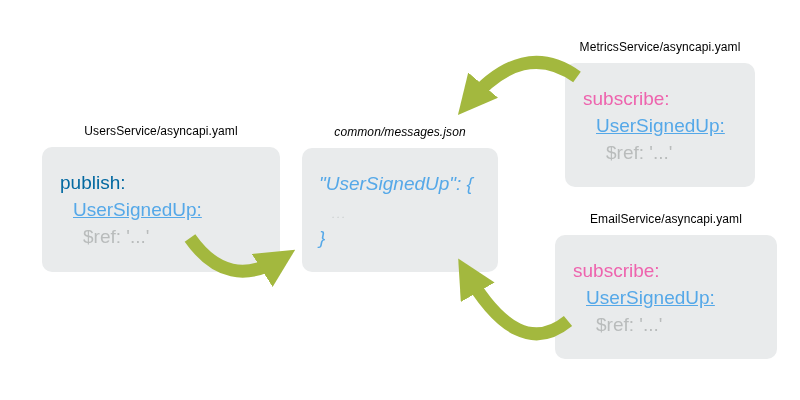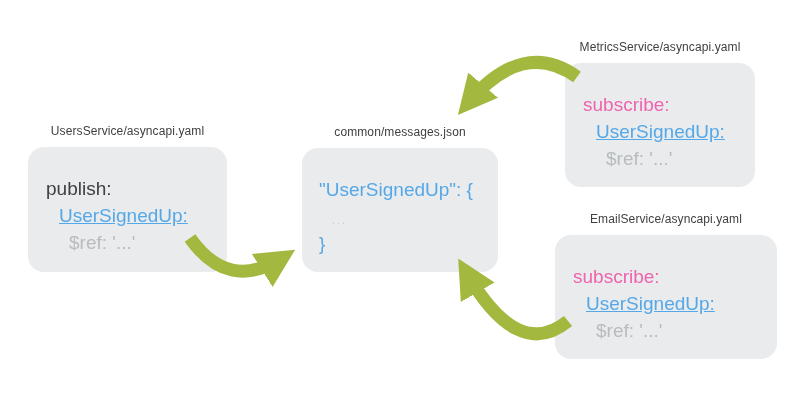--- a/index.html
+++ b/index.html
@@ -8,29 +8,29 @@
     width: 800px;
     height: 400px;
     background: #ffffff;
     overflow: hidden;
     font-family: "Liberation Sans", "DejaVu Sans", sans-serif;
   }
   .node { position: absolute; }
   .node-label {
     text-align: center;
     font-size: 12px;
-    color: #404040;
+    color: #000000;
     letter-spacing: 0.1px;
     margin-bottom: 9px;
     white-space: nowrap;
   }
   .code-box {
     background: #e9ebec;
-    border-radius: 16px;
-    padding-top: 28px;
+    border-radius: 10px;
+    padding-top: 22px;
     box-sizing: border-box;
     width: 100%;
     margin-top: 9px;
   }
   .ln {
     font-size: 19px;
     line-height: 27px;
     white-space: pre;
   }
   .ind0 { padding-left: 18px; }
@@ -46,30 +46,30 @@
     position: absolute;
     left: 0; top: 0;
     pointer-events: none;
   }
 </style>
 </head>
 <body>
 
 <div class="canvas">
 
-  <div class="node" style="left:28px; top:124px; width:199px;">
+  <div class="node" style="left:42px; top:124px; width:238px;">
     <div class="node-label">UsersService/asyncapi.yaml</div>
     <div class="code-box" style="height:125px;">
-      <div class="ln ind0" style="color: #404040;">publish:</div>
+      <div class="ln ind0" style="color: #0369a1;">publish:</div>
       <div class="ln ind1" style="color: rgb(85, 168, 232);">UserSignedUp:</div>
       <div class="ln ind2" style="color: rgb(185, 188, 188);">$ref: '...'</div>
     </div>
   </div>
 
-  <div class="node" style="left:302px; top:125px; width:196px;">
+  <div class="node" style="left:302px; top:125px; width:196px;font-style:italic;">
     <div class="node-label">common/messages.json</div>
     <div class="code-box" style="height:124px;">
       <div class="ln" style="padding-left: 17px; color: rgb(85, 168, 232);">"UserSignedUp": {</div>
       <div class="ln small" style="padding-left: 30px; color: rgb(201, 204, 204);">...</div>
       <div class="ln" style="padding-left: 17px; color: rgb(85, 168, 232);">}</div>
     </div>
   </div>
 
   <div class="node" style="left:565px; top:40px; width:190px;">
     <div class="node-label">MetricsService/asyncapi.yaml</div>

